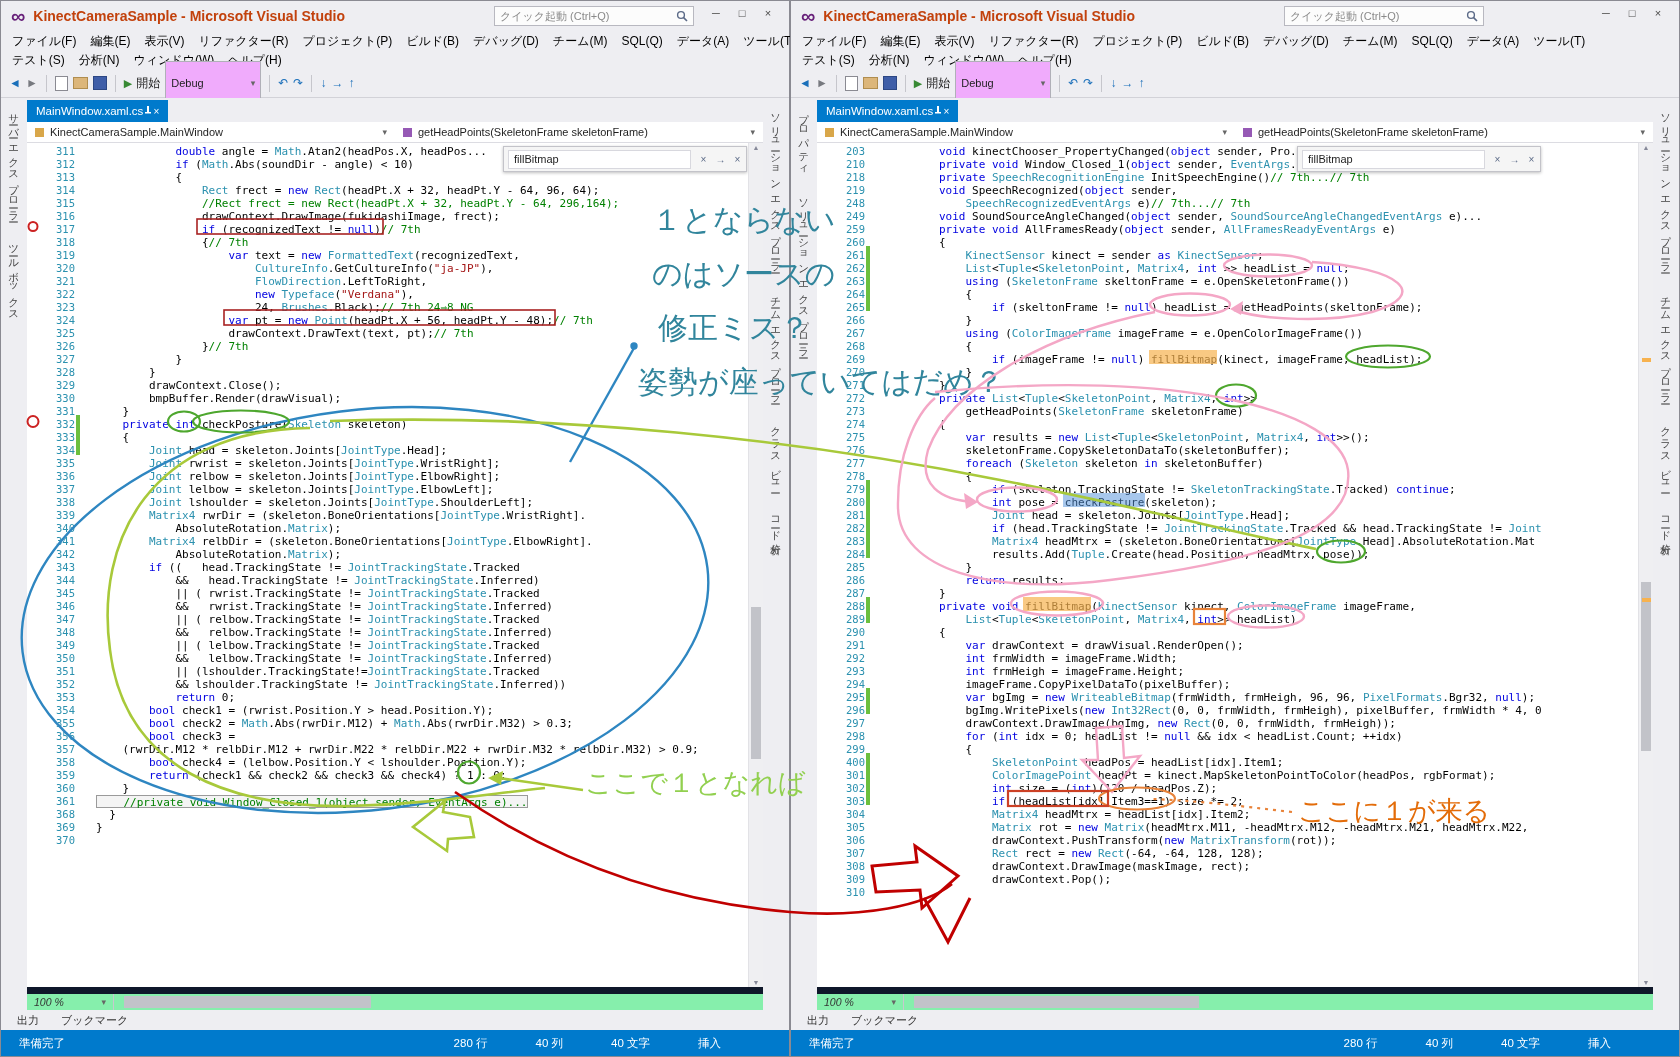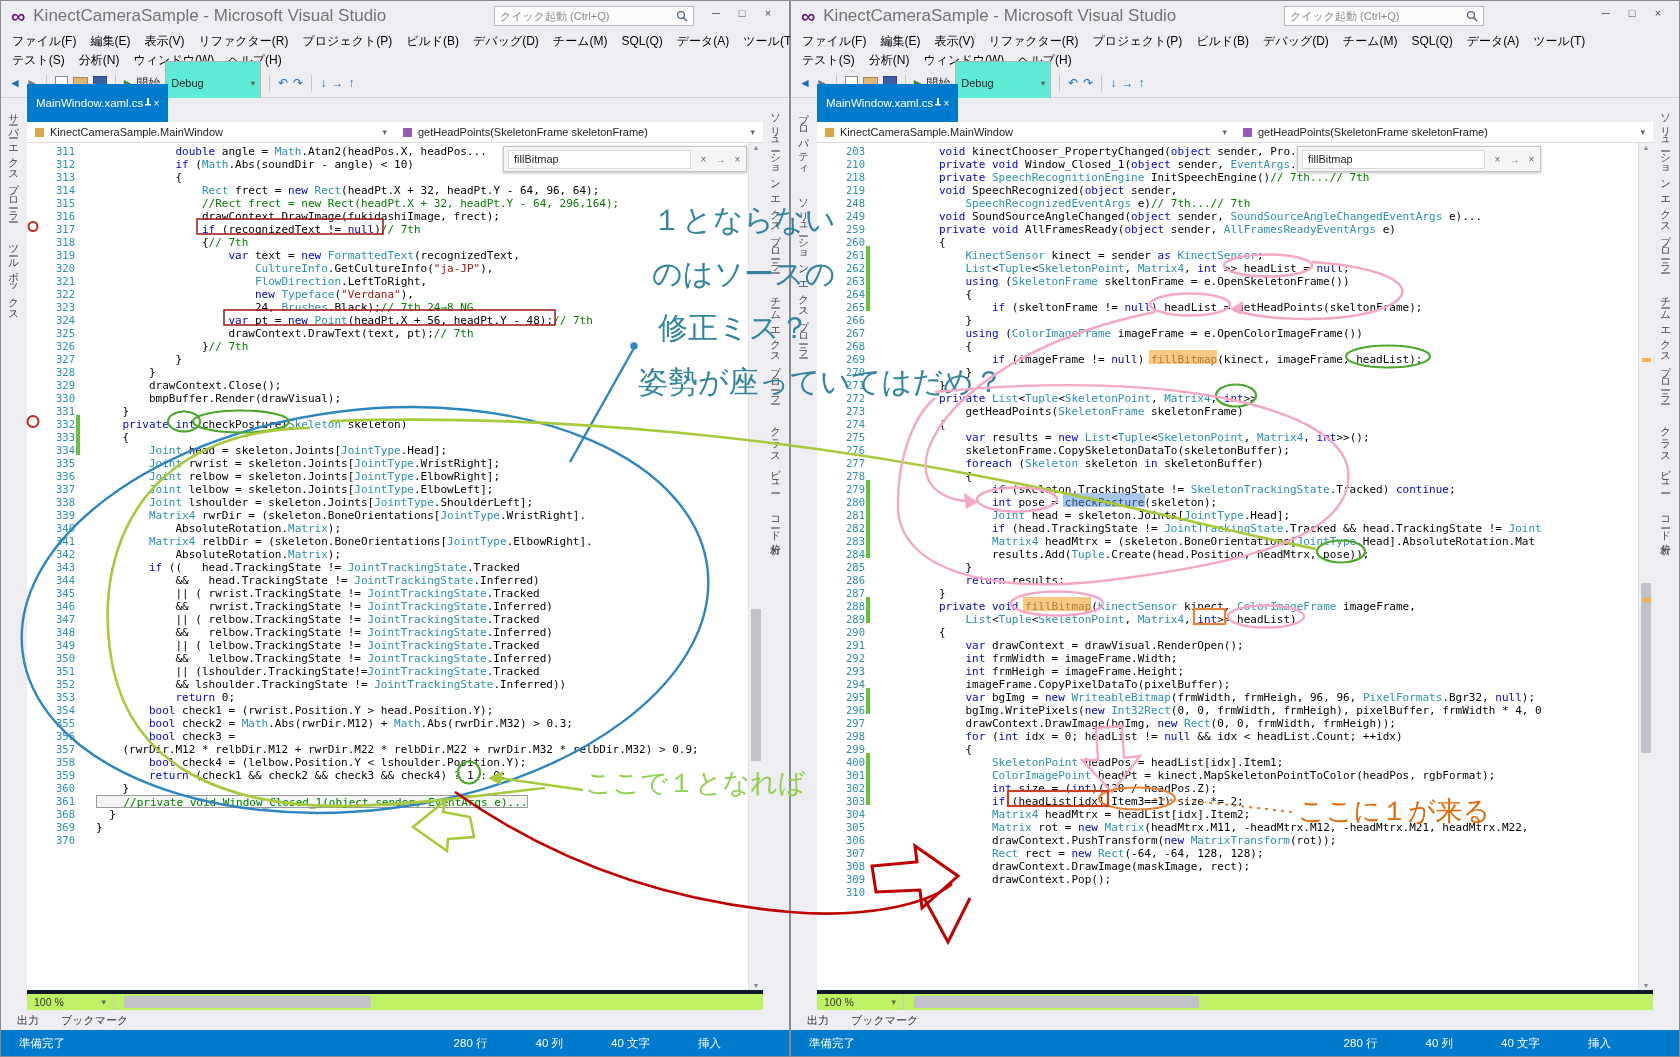--- a/index.html
+++ b/index.html
@@ -6,21 +6,21 @@
   #stage{position:relative;width:1680px;height:1057px;overflow:hidden;background:#2d2d30;
          font-family:"Liberation Sans","DejaVu Sans",sans-serif;}
   .vswin{position:absolute;top:0;height:1057px;display:flex;flex-direction:column;
          background:#eeeef2;border:1px solid #8a8a92;box-sizing:border-box;}
   .win-left{left:0;width:790px;}
   .win-right{left:790px;width:890px;}
 
   
   .titlebar{position:relative;height:30px;flex:0 0 30px;display:flex;align-items:center;}
   .vslogo{color:#68217a;font-size:20px;font-weight:bold;margin:0 8px 0 10px;line-height:30px;}
-  .wtitle{font-size:17px;color:#737373;}
+  .wtitle{font-size:14px;color:#c2410c;font-weight:bold;}
   .quicklaunch{position:absolute;left:493px;top:5px;width:188px;height:18px;background:#fcfcfc;
                border:1px solid #b8b8c0;display:flex;align-items:center;padding:0 5px;
                font-size:11px;color:#8a8a8a;}
   .quicklaunch svg{margin-left:auto;}
   .winbtns{position:absolute;right:8px;top:0;display:flex;}
   .winbtns span{width:26px;height:24px;text-align:center;line-height:24px;font-size:11px;color:#4a4a4a;}
 
   
   .menubar{height:20px;flex:0 0 20px;display:flex;align-items:center;padding:0 4px;font-size:12px;color:#000000;}
   .menubar.row2{height:18px;flex:0 0 18px;}
@@ -30,34 +30,34 @@
   .toolbar{height:28px;flex:0 0 28px;display:flex;align-items:center;padding:0 8px;gap:5px;
            border-bottom:1px solid #d2d2d8;font-size:12px;color:#1e1e1e;}
   .sep{width:1px;height:17px;background:#c6c6cc;margin:0 3px;}
   .tico{font-size:12px;color:#1a6fba;}
   .gico{font-size:12px;color:#77797f;}
   .icon-file{width:11px;height:13px;background:#fff;border:1px solid #8a8a92;display:inline-block;}
   .icon-folder{width:13px;height:10px;background:#dcb67a;border:1px solid #b08d4f;display:inline-block;}
   .icon-save{width:12px;height:12px;background:#3f5ea8;border:1px solid #2c4784;display:inline-block;}
   .start{display:flex;align-items:center;gap:4px;}
   .start .tri{color:#388a34;font-size:11px;}
-  .combo{width:84px;height:18px;background:#5eead4;border:1px solid #b0b0b8;display:flex;align-items:center;
+  .combo{width:84px;height:18px;background:#f0abfc;border:1px solid #b0b0b8;display:flex;align-items:center;
          padding:12px 5px;font-size:11px;color:#1e1e1e;}
   .combo .caret{margin-left:auto;color:#666;font-size:9px;}
 
   
   .mainrow{flex:1;display:flex;min-height:0;}
   .sidestrip{width:26px;flex:0 0 26px;background:#eeeef2;display:flex;flex-direction:column;
              align-items:center;gap:20px;padding-top:8px;overflow:hidden;}
   .vtab{writing-mode:vertical-rl;font-size:10.5px;color:#424242;white-space:nowrap;letter-spacing:1px;}
   .centercol{flex:1;display:flex;flex-direction:column;min-width:0;background:#fff;}
 
   .tabrow{height:24px;flex:0 0 24px;background:#eeeef2;display:flex;align-items:flex-end;}
   .doctab{height:22px;background:#007acc;color:#fff;font-size:11.5px;display:flex;align-items:center;
-          gap:1px;padding:8px 9px;}
+          gap:1px;padding:0 9px;}
   .doctab .cl{font-size:10px;}
 
   .crumbs{height:20px;flex:0 0 20px;background:#fff;border-bottom:1px solid #dcdce2;display:flex;
           font-size:11px;color:#1e1e1e;}
   .crumb{flex:1;display:flex;align-items:center;gap:6px;padding:0 8px;min-width:0;}
   .crumb .lbl{overflow:hidden;text-overflow:ellipsis;white-space:nowrap;}
   .caret{margin-left:auto;color:#666;font-size:9px;}
   .cicon{width:9px;height:9px;flex:0 0 9px;}
   .c1{background:#d9a74a;}
   .c2{background:#9659b5;}
@@ -81,21 +81,21 @@
          line-height:17px;color:#1e1e1e;}
   .fbtn{width:17px;text-align:center;color:#5b6a87;font-size:10px;}
 
   .vscroll{position:absolute;top:0;bottom:0;right:0;width:14px;background:#efeff2;border-left:1px solid #e2e2e6;}
   .vscroll .arr{position:absolute;left:0;right:0;text-align:center;font-size:7px;color:#868999;}
   .vscroll .a-up{top:1px;} .vscroll .a-dn{bottom:1px;}
   .vthumb{position:absolute;left:2px;right:2px;background:#c2c3c9;}
   .win-left .vthumb{top:55%;height:18%;}
   .win-right .vthumb{top:52%;height:20%;}
 
-  .hscrollrow{height:16px;flex:0 0 16px;display:flex;background:#bef264;border-top:4px solid #0f172a;}
+  .hscrollrow{height:16px;flex:0 0 16px;display:flex;background:#86efac;border-top:7px solid #0f172a;font-style:italic;}
   .zoom{width:72px;flex:0 0 72px;display:flex;align-items:center;gap:5px;padding:0 7px;
         font-size:10.5px;color:#333;border-right:1px solid #c8c8ce;}
   .htrack{flex:1;position:relative;}
   .hthumb{position:absolute;top:2px;height:12px;left:10px;width:38%;background:#c2c3c9;}
 
   .paneltabs{height:20px;flex:0 0 20px;background:#eeeef2;display:flex;align-items:center;gap:2px;
              padding-left:6px;font-size:11px;color:#333;}
   .ptab{padding:0 10px;text-align:right;}
 
   .statusbar{height:26px;flex:0 0 26px;background:#007acc;color:#fff;font-size:11.5px;

